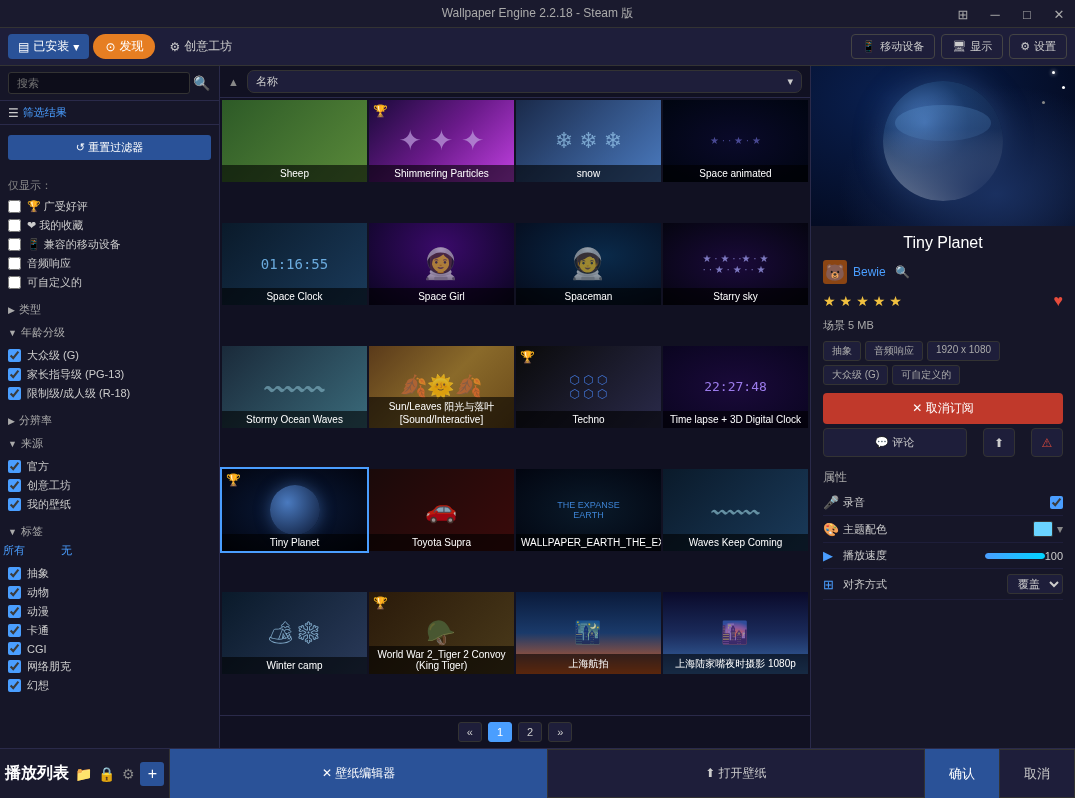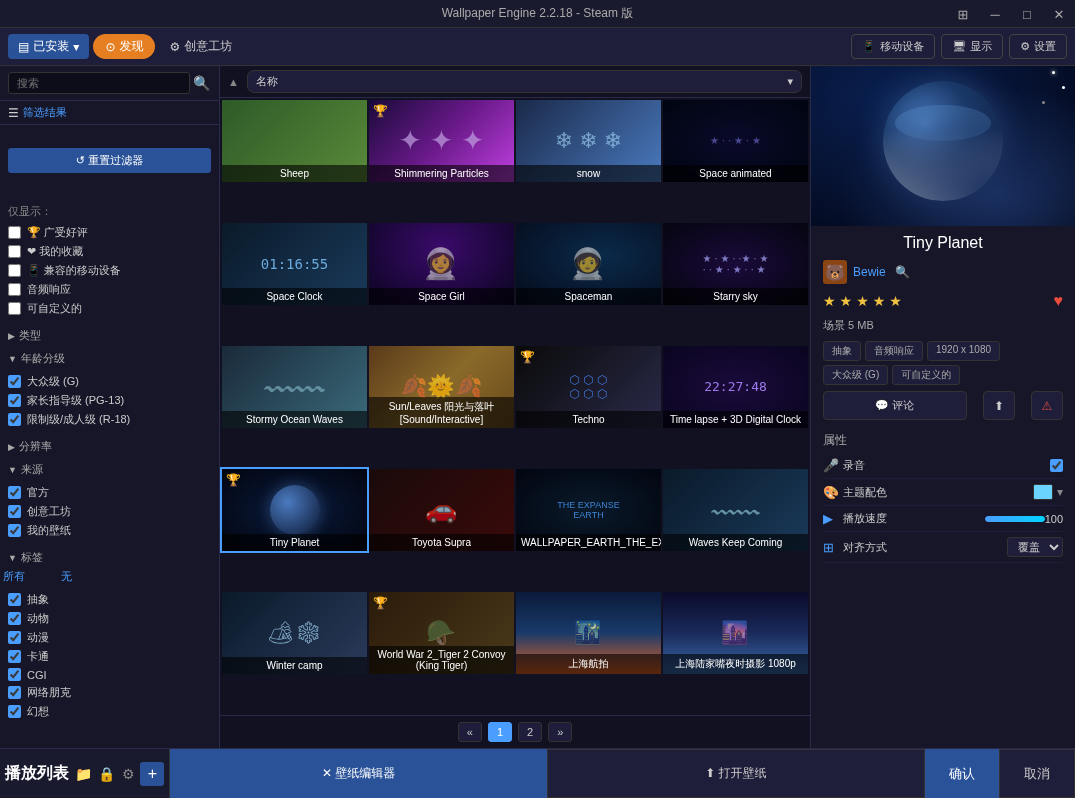--- a/index.html
+++ b/index.html
@@ -137,21 +137,21 @@
       cursor: pointer;
     }
     .reset-btn {
       background: #2a5298;
       color: #fff;
       border: none;
       border-radius: 3px;
       padding: 5px 28px;
       cursor: pointer;
       font-size: 11px;
-      margin: 23px 8px;
+      margin: 10px 8px;
       display: flex;
       align-items: center;
       gap: 4px;
       width: calc(100% - 16px);
       justify-content: center;
     }
     .filter-section {
       padding: 4px 8px;
     }
     .filter-label {
@@ -901,20 +901,21 @@
     </div>
 
     <div class="tag-pills">
       <span class="tag-pill">抽象</span>
       <span class="tag-pill">音频响应</span>
       <span class="tag-pill">1920 x 1080</span>
       <span class="tag-pill">大众级 (G)</span>
       <span class="tag-pill">可自定义的</span>
     </div>
 
+    <button class="action-btn unsubscribe-btn">✕ 取消订阅</button>
 
     <div class="comment-row">
       <div class="comment-btn">💬 评论</div>
       <div class="icon-btn-sm">⬆</div>
       <div class="icon-btn-sm" style="color:#e74c3c">⚠</div>
     </div>
 
     <div class="prop-section">
       <div class="prop-title">属性</div>
 

